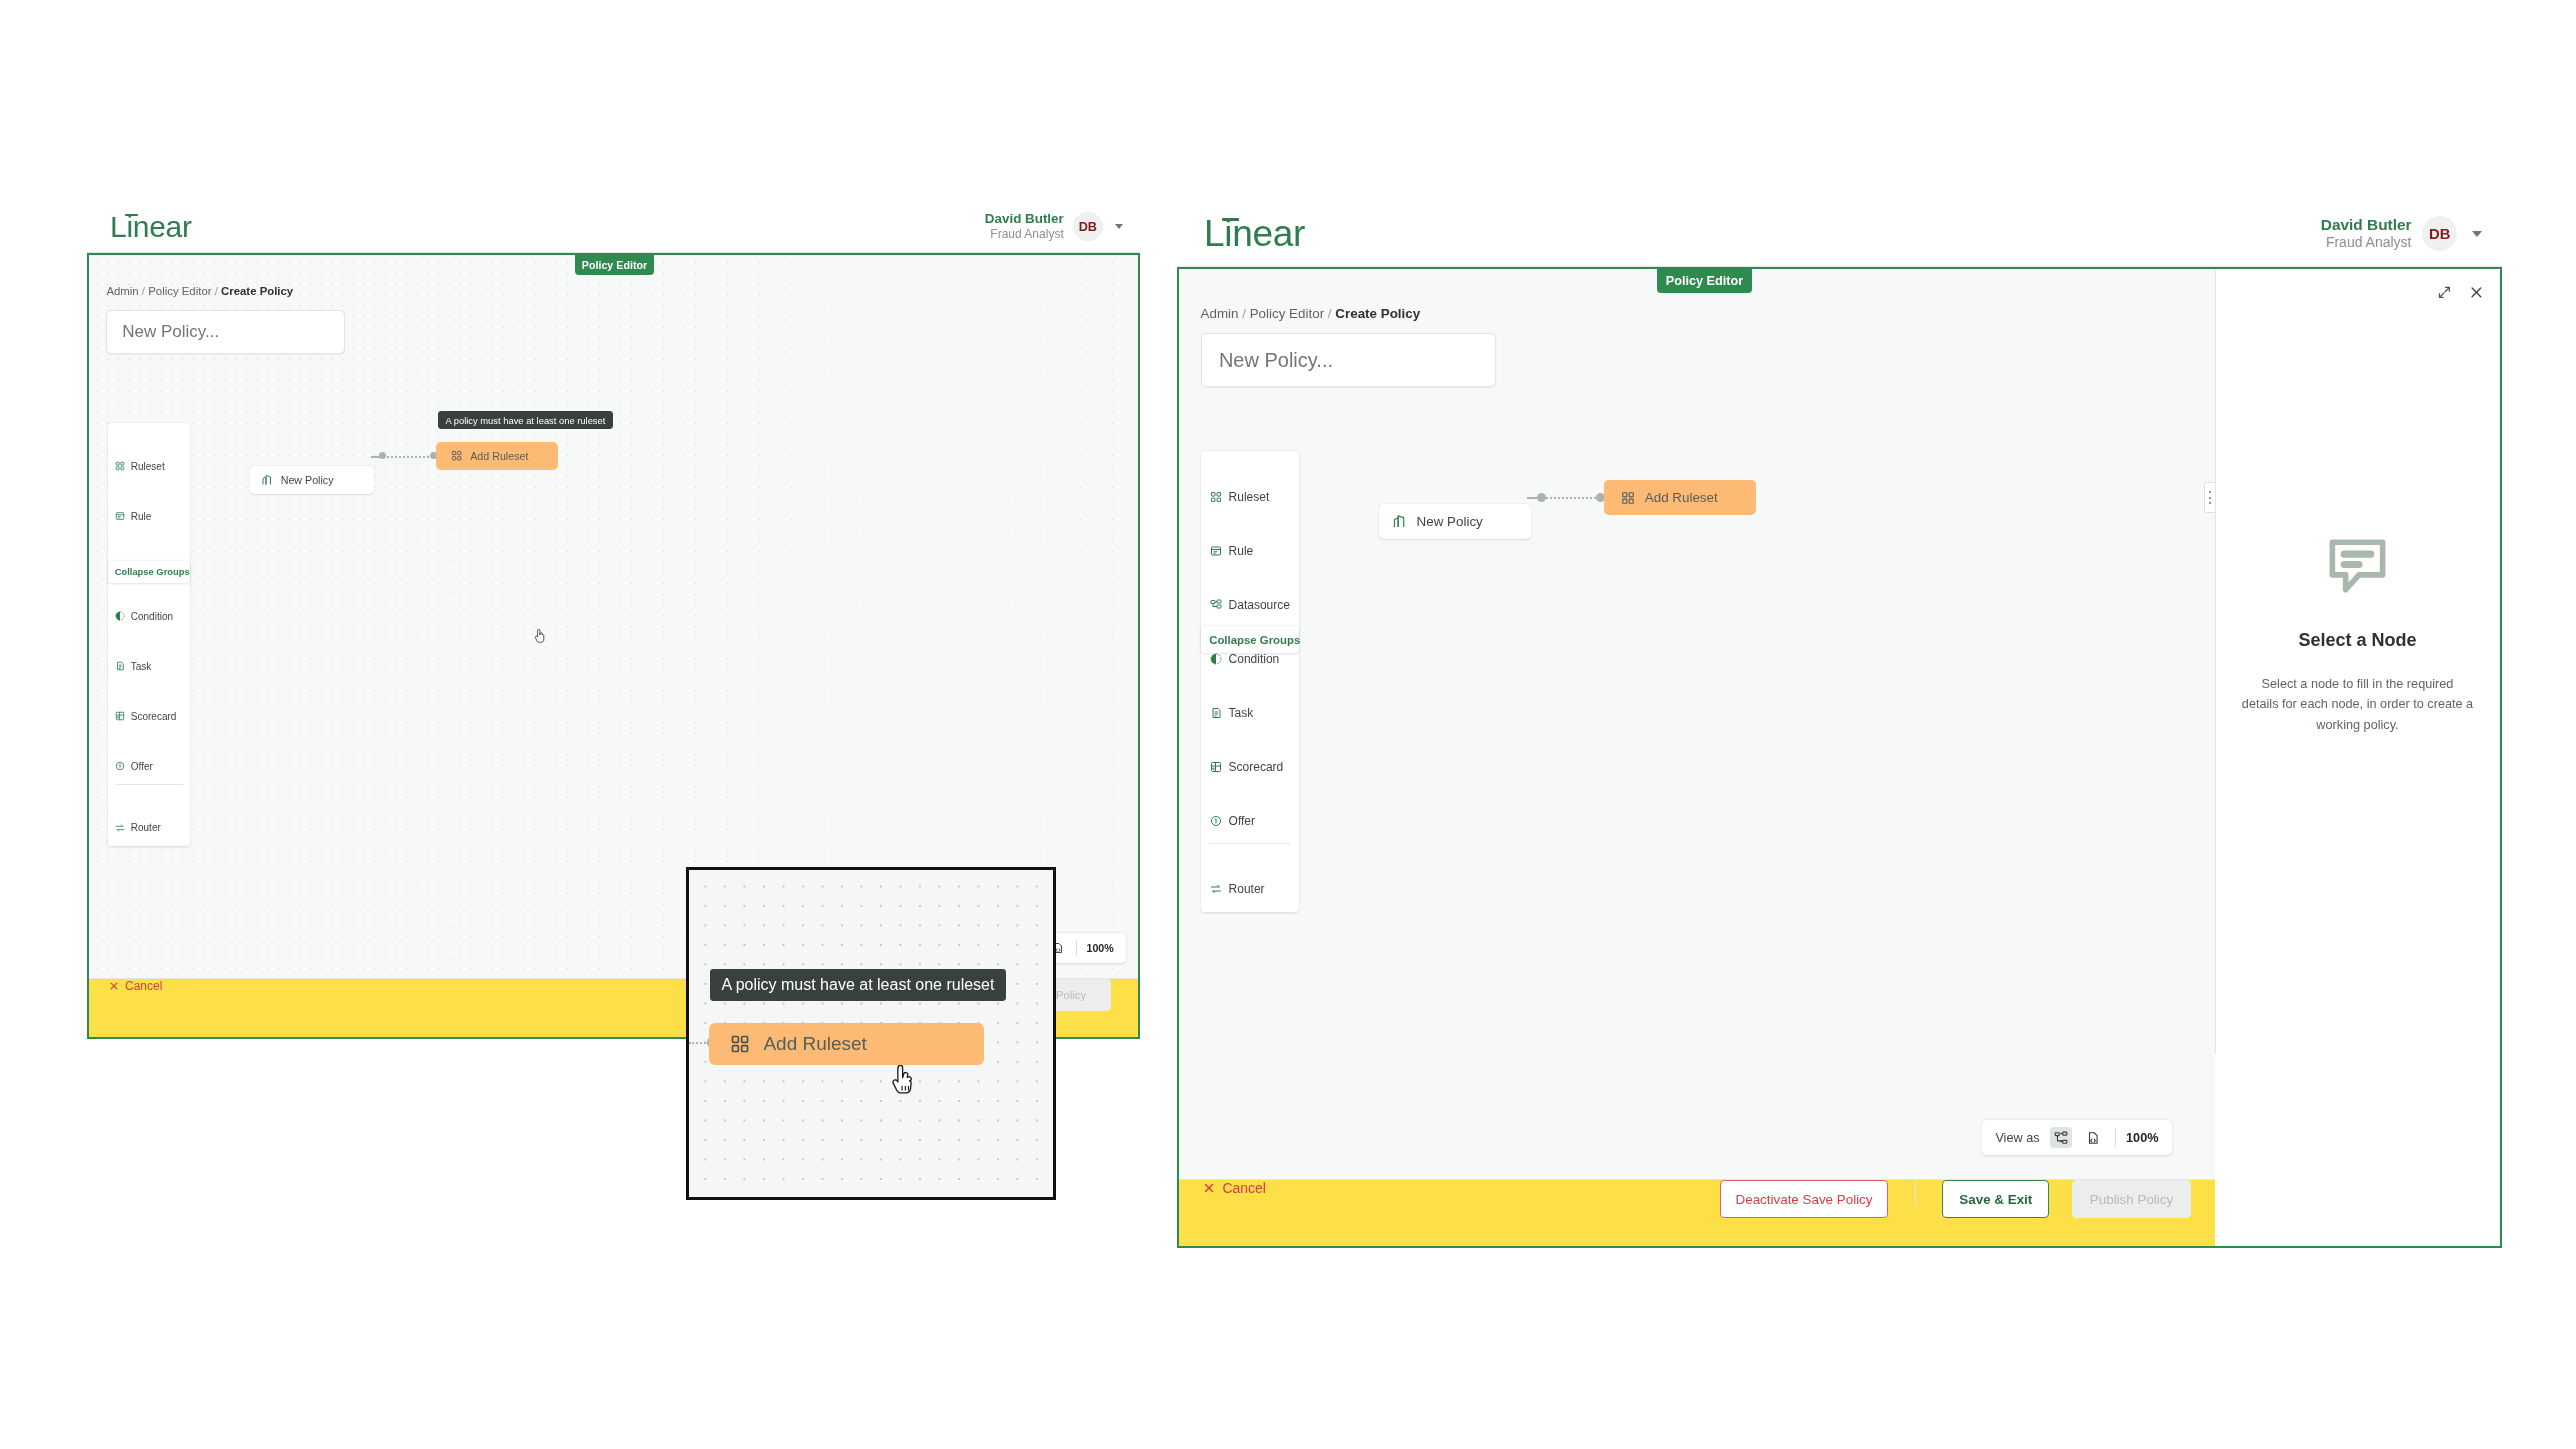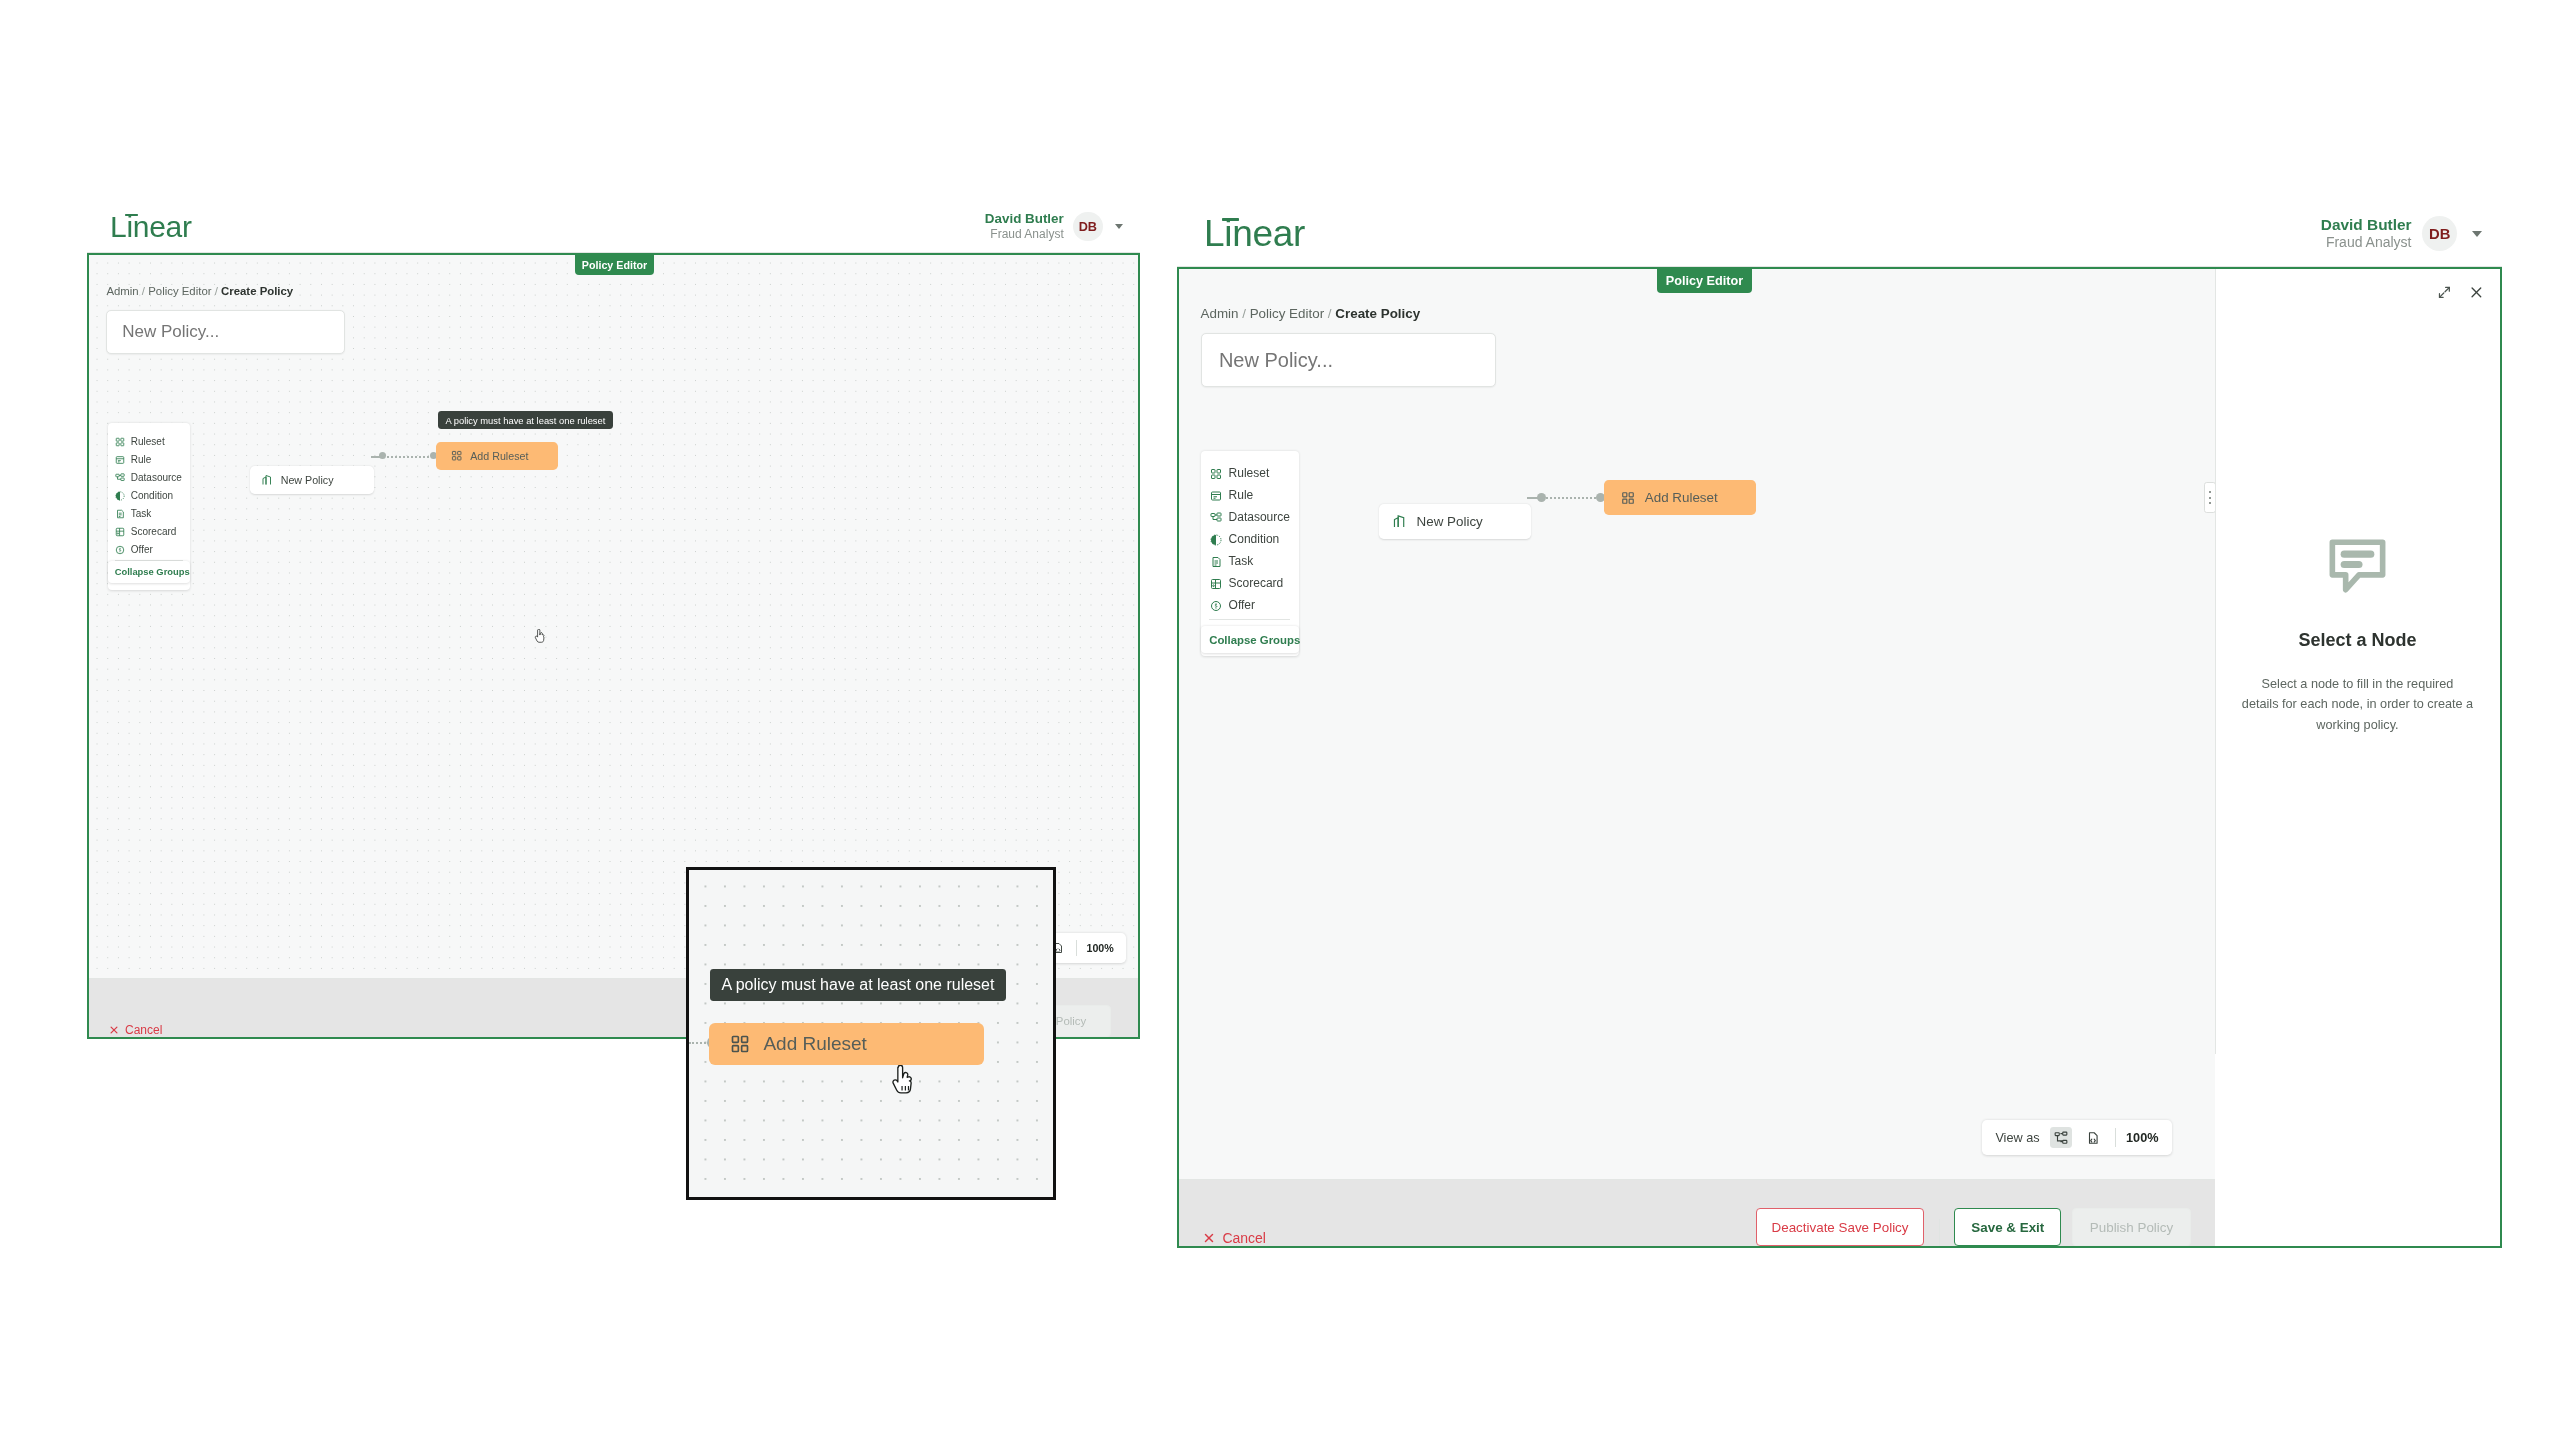--- a/index.html
+++ b/index.html
@@ -60,21 +60,21 @@
     position: absolute; background: #ffffff; border: 0.7px solid #e1e4e2;
     border-radius: 5px; display: flex; align-items: center;
     color: #7b837e; box-shadow: 0 0.7px 1.3px rgba(0,0,0,0.05);
   }
 
   
   .palette {
     position: absolute; background: #ffffff; border-radius: 4px;
     box-shadow: 0 0.7px 2.7px rgba(0,0,0,0.13); display: flex; flex-direction: column;
   }
-  .pitem { display: flex; align-items: flex-end; color: #3d443f; white-space: nowrap; }
+  .pitem { display: flex; align-items: flex-start; color: #3d443f; white-space: nowrap; margin-top: 32px; }
   .pitem .glyph { display: flex; align-items: center; justify-content: center; color: #2f7d4f; flex: none; }
   .pdiv { background: #e2e5e3; height: 0.7px; }
   .collapse {
     position: absolute; background: #ffffff; border-radius: 4px;
     box-shadow: 0 0.7px 2.7px rgba(0,0,0,0.13);
     display: flex; align-items: center; color: #2f7d4f; font-weight: bold;
     white-space: nowrap;
   }
 
   
@@ -108,22 +108,22 @@
   .viewbar {
     position: absolute; background: #ffffff; border-radius: 4.7px;
     box-shadow: 0 0.7px 2.7px rgba(0,0,0,0.14);
     display: flex; align-items: center; color: #3d443f; white-space: nowrap;
   }
   .vdiv { background: #d9dedb; }
   .zoomval { color: #222824; font-weight: bold; }
 
   
   .footer {
-    position: absolute; left: 0; right: 0; bottom: 0; background: #e5e5e5;
-    border-top: 0.7px solid #e3e6e4; display: flex; align-items: flex-end;
+    position: absolute; left: 0; right: 0; bottom: 0; background: #fde047;
+    border-top: 0.7px solid #e3e6e4; display: flex; align-items: flex-start; gap: 12px;
   }
   .cancel { display: flex; align-items: center; color: #d93b46; white-space: nowrap; }
   .btn { display: flex; align-items: center; justify-content: center; border-radius: 4px; white-space: nowrap; }
   .btn.danger { border: 0.7px solid #e0606a; background: #ffffff; color: #d93b46; }
   .btn.outline { border: 0.7px solid #2f8a4f; background: #ffffff; color: #27683f; font-weight: bold; }
   .btn.disabled { border: 0.7px solid #e9ecea; background: #eceeed; color: #b4bbb7; }
   .btnsep { background: #e0e4e2; }
 
   
   .detailpane { position: absolute; background: #ffffff; border-left: 0.7px solid #e3e6e4; }

